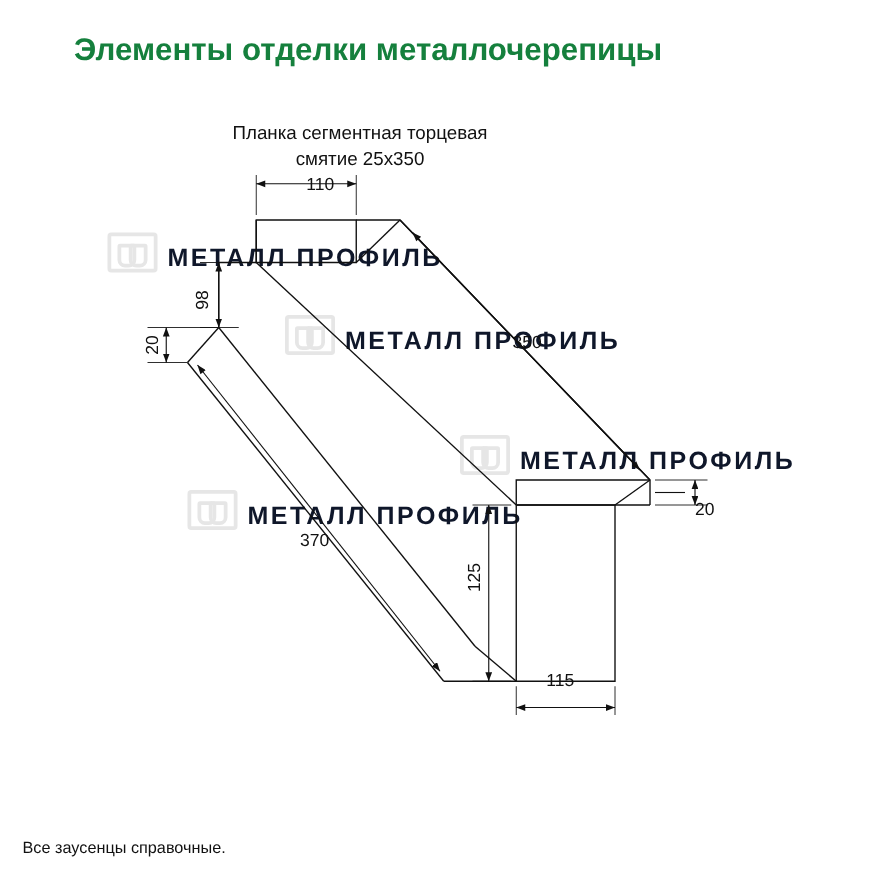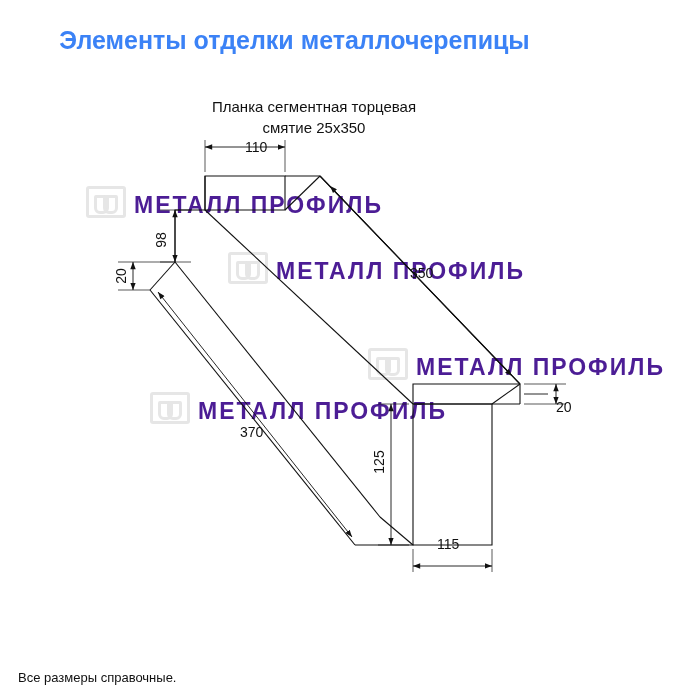--- a/index.html
+++ b/index.html
@@ -23,32 +23,31 @@
   }
   .title {
     position: absolute;
     left: 0;
     top: 26px;
     width: 589px;
     text-align: center;
     font-size: 25px;
     font-weight: bold;
     letter-spacing: 0px;
-    color: #3b82f6;
+    color: #15803d;
   }
   .subtitle {
     position: absolute;
     left: 0;
     top: 96px;
     width: 576px;
     text-align: center;
     font-size: 15px;
     line-height: 21px;
     color: #111111;
-    margin-left: 26px;
   }
   .drawing {
     position: absolute;
     left: 0;
     top: 0;
     width: 700px;
     height: 700px;
   }
   .footnotes {
     position: absolute;
@@ -56,22 +55,22 @@
     bottom: 12px;
     font-size: 13px;
     line-height: 20px;
     color: #111111;
   }
   .footnotes div { white-space: nowrap; }
   .wm {
     position: absolute;
     font-family: "Liberation Sans", sans-serif;
     font-weight: bold;
-    color: #4c1d95;
-    font-size: 23px;
+    color: #0f172a;
+    font-size: 20px;
     letter-spacing: 2px;
     white-space: nowrap;
     user-select: none;
   }
   .wm .mark {
     display: inline-block;
     width: 34px;
     height: 26px;
     border: 3px solid #e6e6e6;
     border-radius: 3px;
@@ -193,16 +192,16 @@
       <text x="126" y="276" transform="rotate(-90 126 276)" text-anchor="middle">20</text>
       <text x="410" y="278">350</text>
       <text x="556" y="412">20</text>
       <text x="240" y="437">370</text>
       <text x="384" y="462" transform="rotate(-90 384 462)" text-anchor="middle">125</text>
       <text x="437" y="549">115</text>
     </g>
   </svg>
 
   <div class="footnotes">
-    <div>Все размеры справочные.</div>
+    <div>Все заусенцы справочные.</div>
   </div>
 
 </div>
 
 </body></html>

